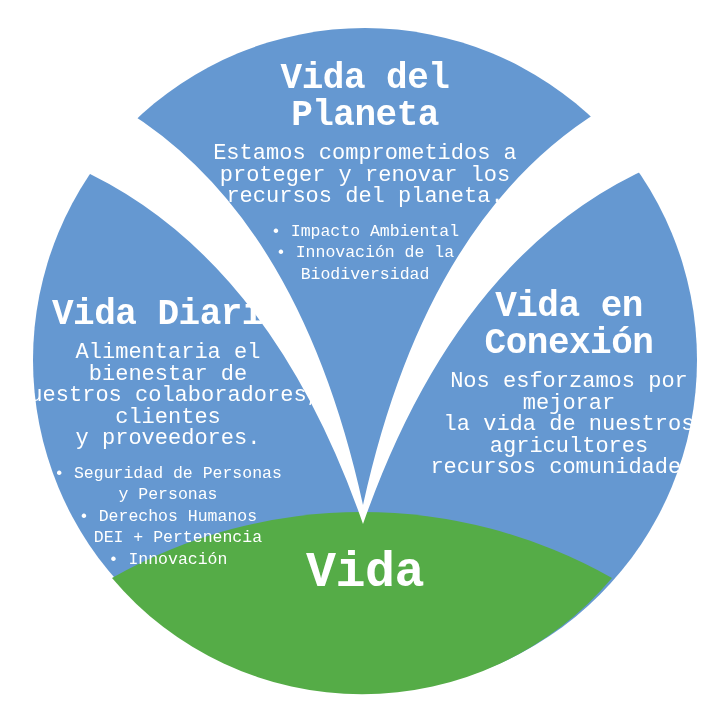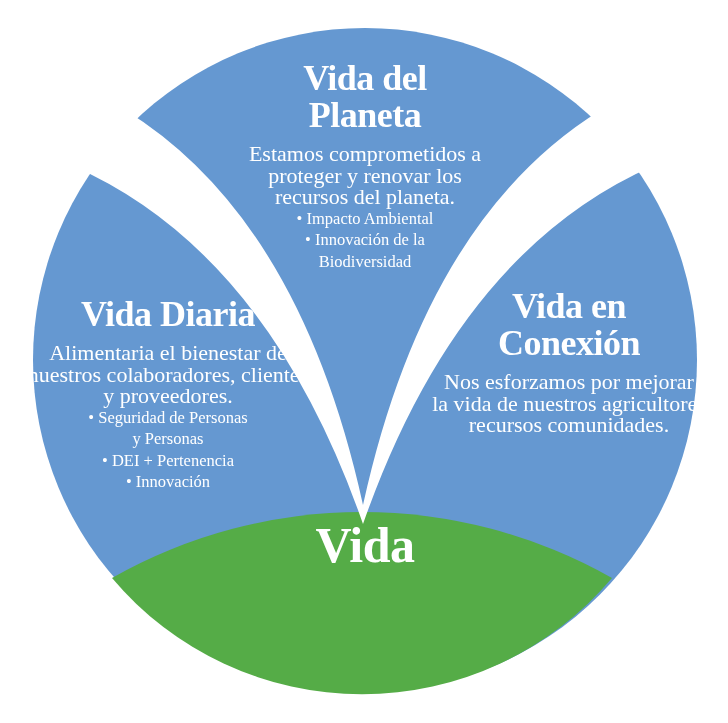--- a/index.html
+++ b/index.html
@@ -2,21 +2,21 @@
 <html><head>
 <meta charset="utf-8">
 <style>
   html, body { margin: 0; padding: 0; background: #ffffff; }
   .stage {
     position: relative;
     width: 728px;
     height: 723px;
     background: #ffffff;
     overflow: hidden;
-    font-family: Liberation Serif, serif;
+    font-family: Liberation Mono, monospace;
   }
   .diagram-svg {
     position: absolute;
     left: 0; top: 0;
     width: 728px; height: 723px;
     display: block;
   }
   .textblock {
     position: absolute;
     text-align: center;
@@ -27,27 +27,28 @@
     font-weight: 700;
     line-height: 37px;
     letter-spacing: -0.5px;
   }
   .petal-body {
     margin-top: 9px;
     font-size: 22px;
     line-height: 21.5px;
   }
   .petal-bullets {
+    margin-top: 13px;
     font-size: 16.5px;
     line-height: 21.5px;
   }
   .block-top    { left: 195px; top: 60px;  width: 340px; }
   .block-left   { left: 16px;  top: 296px; width: 304px; }
   .block-right  { left: 407px; top: 288px; width: 324px; }
-  .block-center { left: 165px; top: 520px; width: 400px; }
+  .block-center { left: 165px; top: 548px; width: 400px; }
   .center-title {
     font-size: 50px;
     font-weight: 700;
     line-height: 50px;
     letter-spacing: -0.5px;
   }
 </style>
 </head>
 <body>
 
@@ -81,20 +82,21 @@
       <div>Vida Diaria</div>
     </div>
     <div class="petal-body">
       <div>Alimentaria el bienestar de</div>
       <div>nuestros colaboradores, clientes</div>
       <div>y proveedores.</div>
     </div>
     <div class="petal-bullets">
       <div>• Seguridad de Personas</div>
       <div>y Personas</div>
+      <div>• Derechos Humanos</div>
       <div>• DEI + Pertenencia</div>
       <div>• Innovación</div>
     </div>
   </div>
 
   <div class="textblock block-right">
     <div class="petal-title">
       <div>Vida en</div>
       <div>Conexión</div>
     </div>

